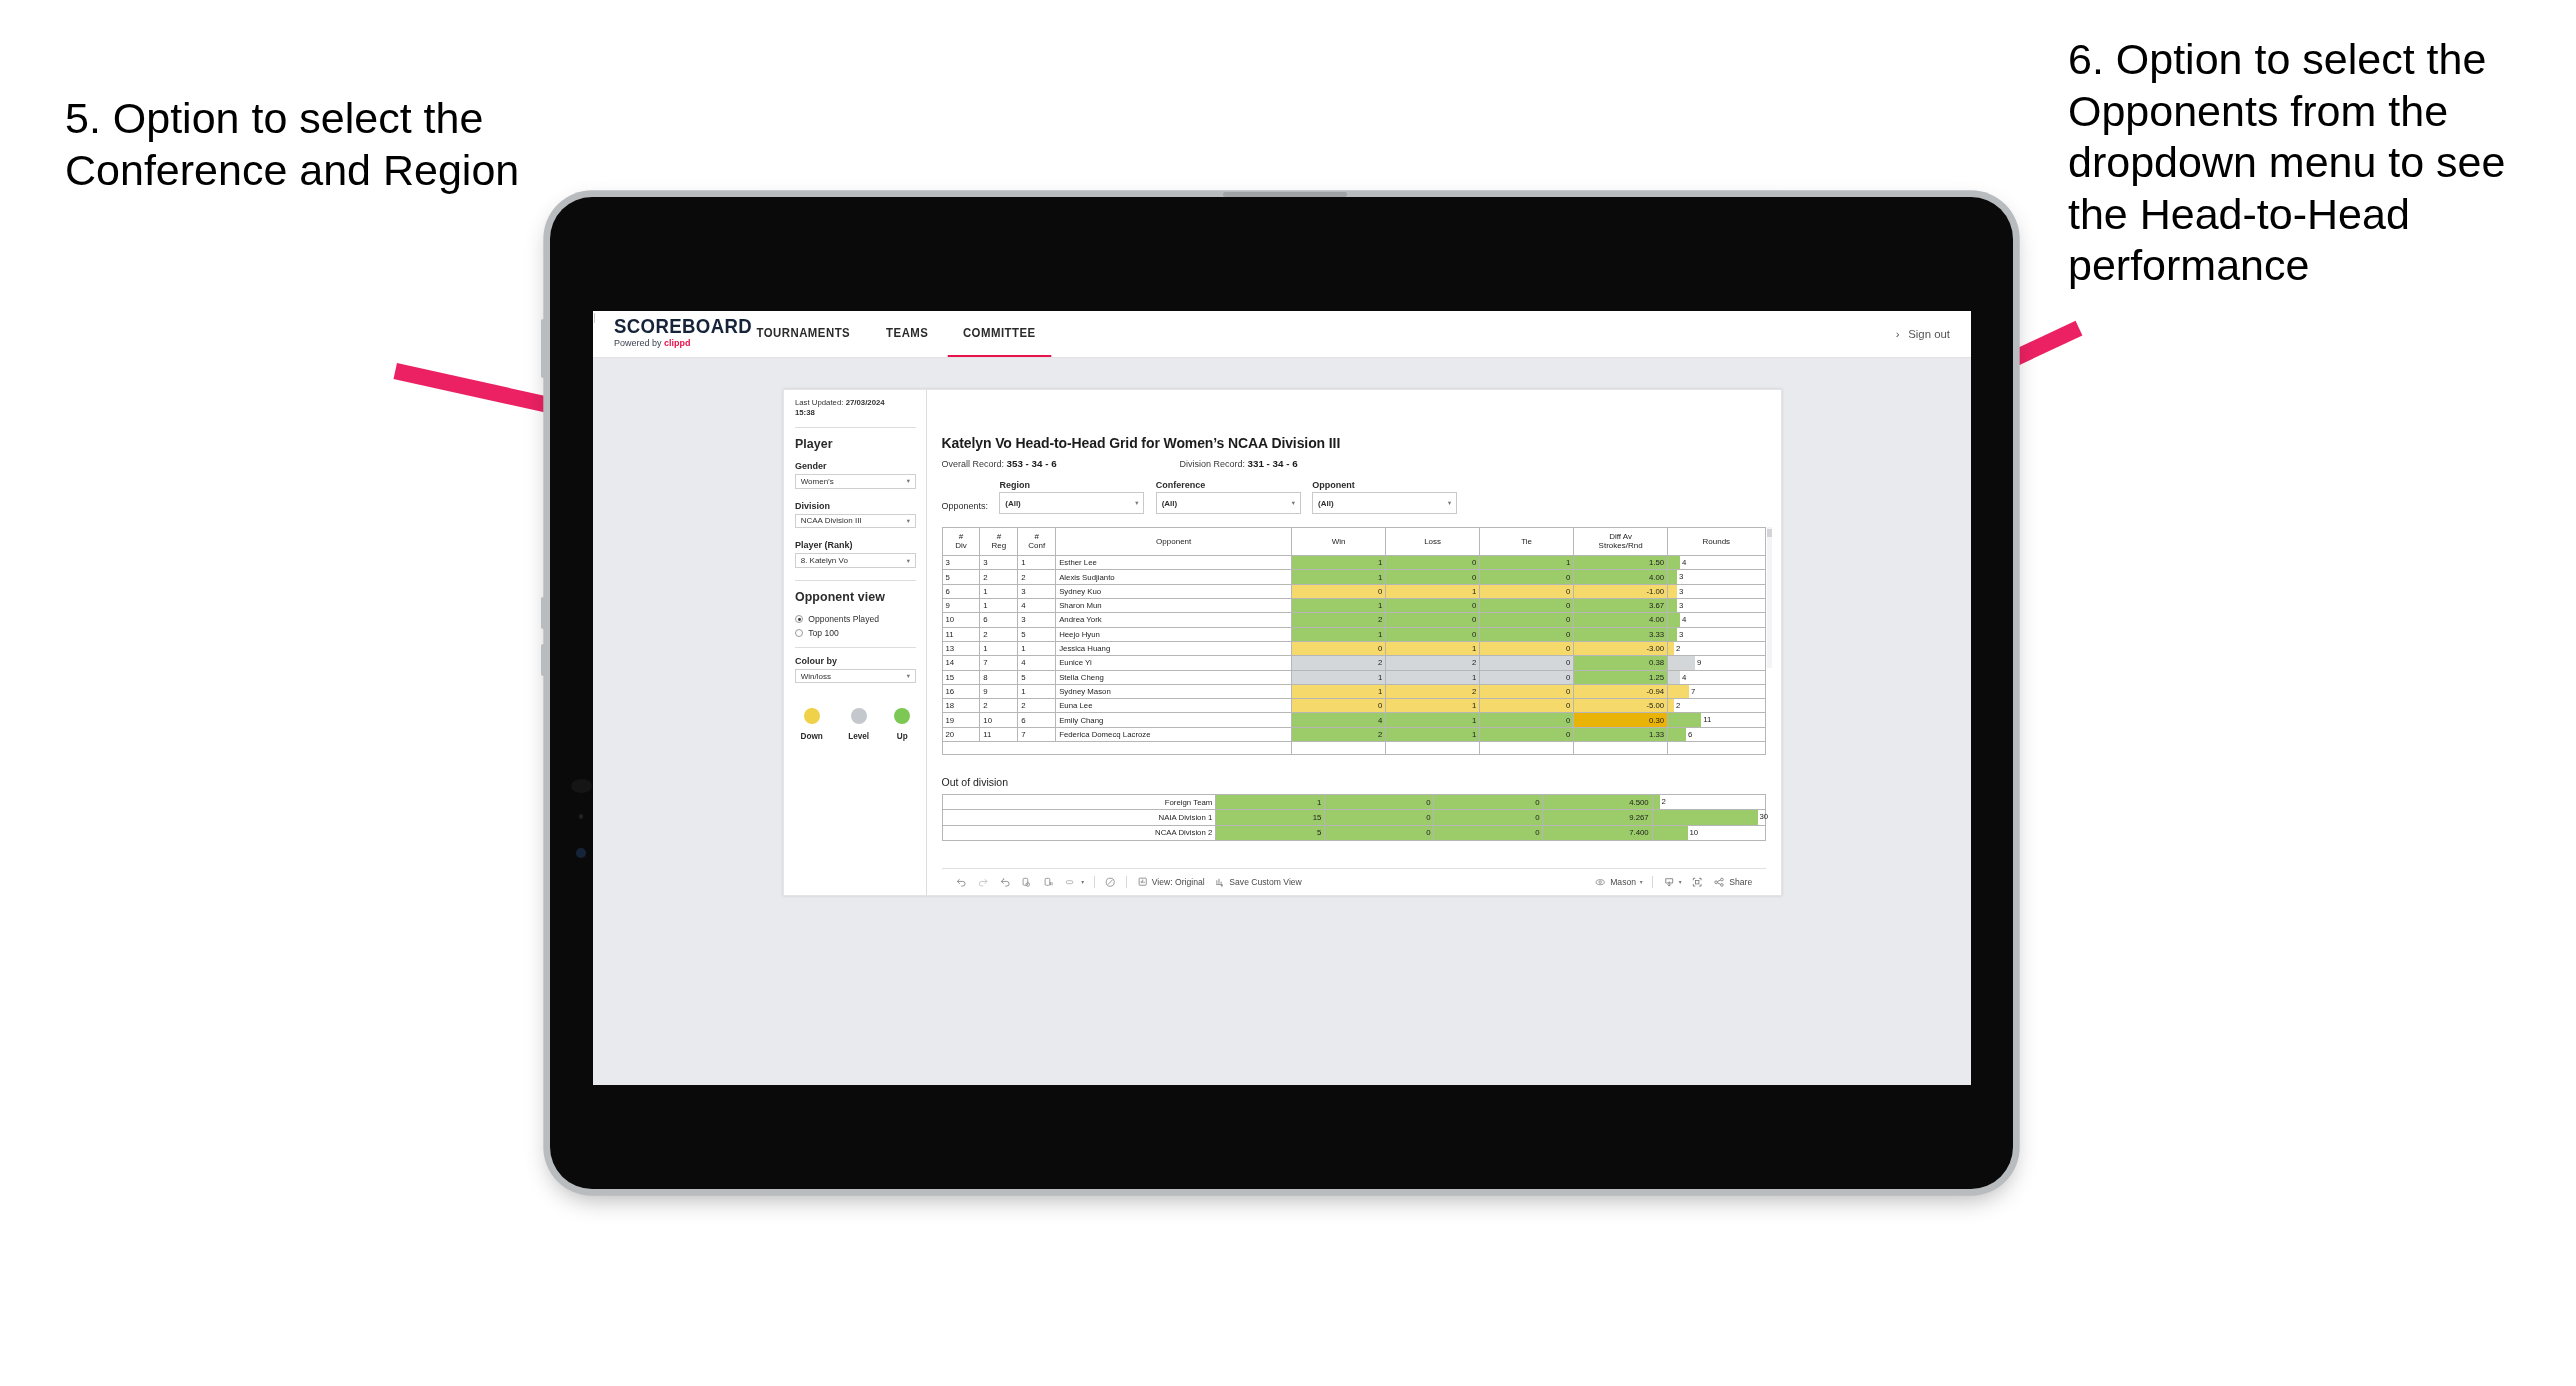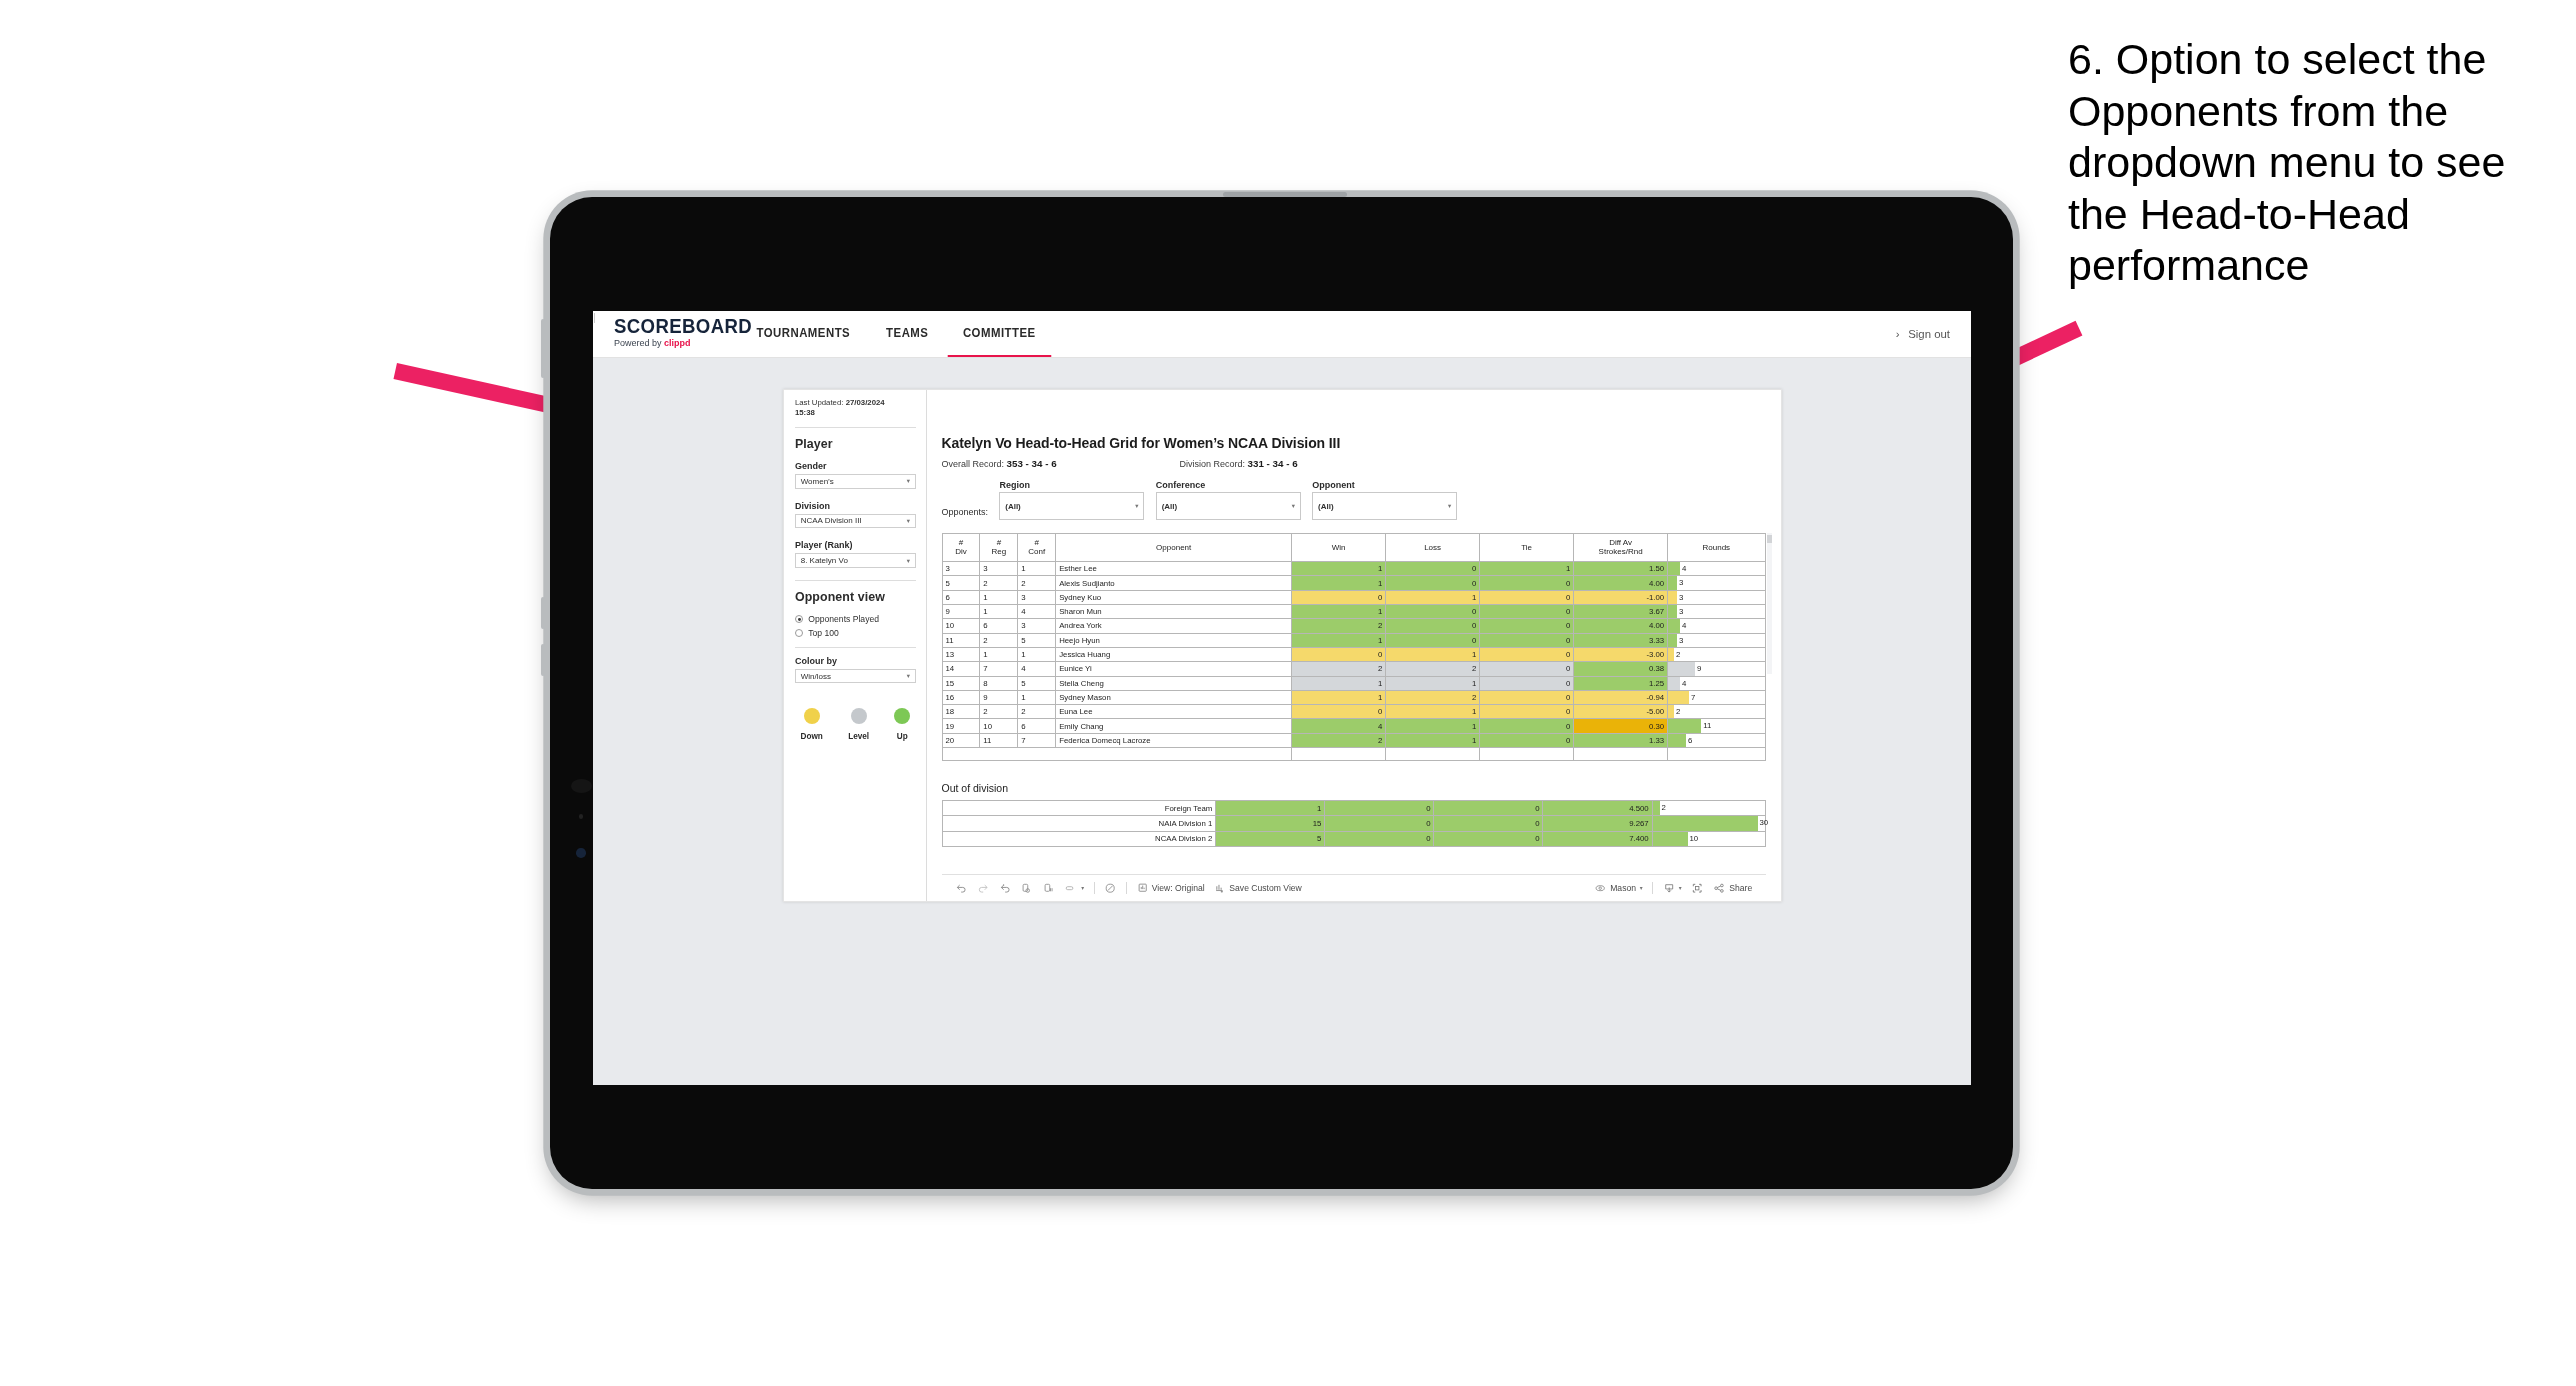--- a/index.html
+++ b/index.html
@@ -123,21 +123,21 @@
   .viz-title { font-size: 14px; font-weight: 700; color: #1c1c1c; letter-spacing: -0.1px; margin-top: 32px; }
   .records { display: flex; margin-top: 6.7px; font-size: 9px; color: #3a3a3a; }
   .records .rec { width: 238px; }
   .records b { font-weight: 700; color: #1c1c1c; font-size: 9.8px; }
 
   .filters { display: flex; align-items: flex-end; gap: 11.4px; margin-top: 11.4px; }
   .filters .lead { font-size: 9px; color: #2e2e2e; padding-bottom: 2.9px; }
   .fbox { width: 145px; font-weight: bold; }
   .fbox-l { font-size: 9px; color: #2b2b2b; margin-bottom: 1.9px; }
   .fsel {
-    height: 28px; border: 1px solid #c9c9c9; background: #fff;
+    height: 22px; border: 1px solid #c9c9c9; background: #fff;
     display: flex; align-items: center; justify-content: space-between;
     padding: 0 3.8px 0 4.8px; font-size: 8px; color: #2f2f2f; cursor: pointer;
   }
 
   
   .tbl-wrap { margin-top: 12.4px; position: relative; }
   table.grid { border-collapse: collapse; width: 100%; table-layout: fixed; font-size: 7.8px; color: #1d1d1d; }
   table.grid th, table.grid td { border: 1px solid #b6b6b6; height: 13.3px; padding: 0 2.9px; font-weight: 400; }
   table.grid thead th { height: 28.5px; text-align: center; vertical-align: middle; font-size: 8px; line-height: 1.15; background: #fff; }
   .c-div, .c-reg, .c-conf { width: 23px; text-align: left; }
@@ -167,20 +167,21 @@
   .tb { display: flex; align-items: center; gap: 3.8px; cursor: pointer; color: #4a4a4a; }
   .tb svg { display: block; }
   .divider { width: 1px; height: 12.4px; background: #d8d8d8; }
   .spacer { flex: 1; }
 </style>
 </head>
 <body>
 
 <div class="stage">
 
+  <div class="annot" id="annot-left">5. Option to select the Conference and Region</div>
   <div class="annot" id="annot-right">6. Option to select the Opponents from the dropdown menu to see the Head-to-Head performance</div>
 
   <svg class="arrow-svg" viewBox="0 0 2707 1457">
     <defs>
       <marker id="ah" markerWidth="5" markerHeight="5" refX="2.4" refY="2.5" orient="auto">
         <path d="M0,0 L5,2.5 L0,5 z" fill="#ec2163"></path>
       </marker>
     </defs>
     <line x1="415" y1="390" x2="1152" y2="553" stroke="#ec2163" stroke-width="17" marker-end="url(#ah)"></line>
     <line x1="2185" y1="345" x2="1800" y2="525" stroke="#ec2163" stroke-width="17" marker-end="url(#ah)"></line>

